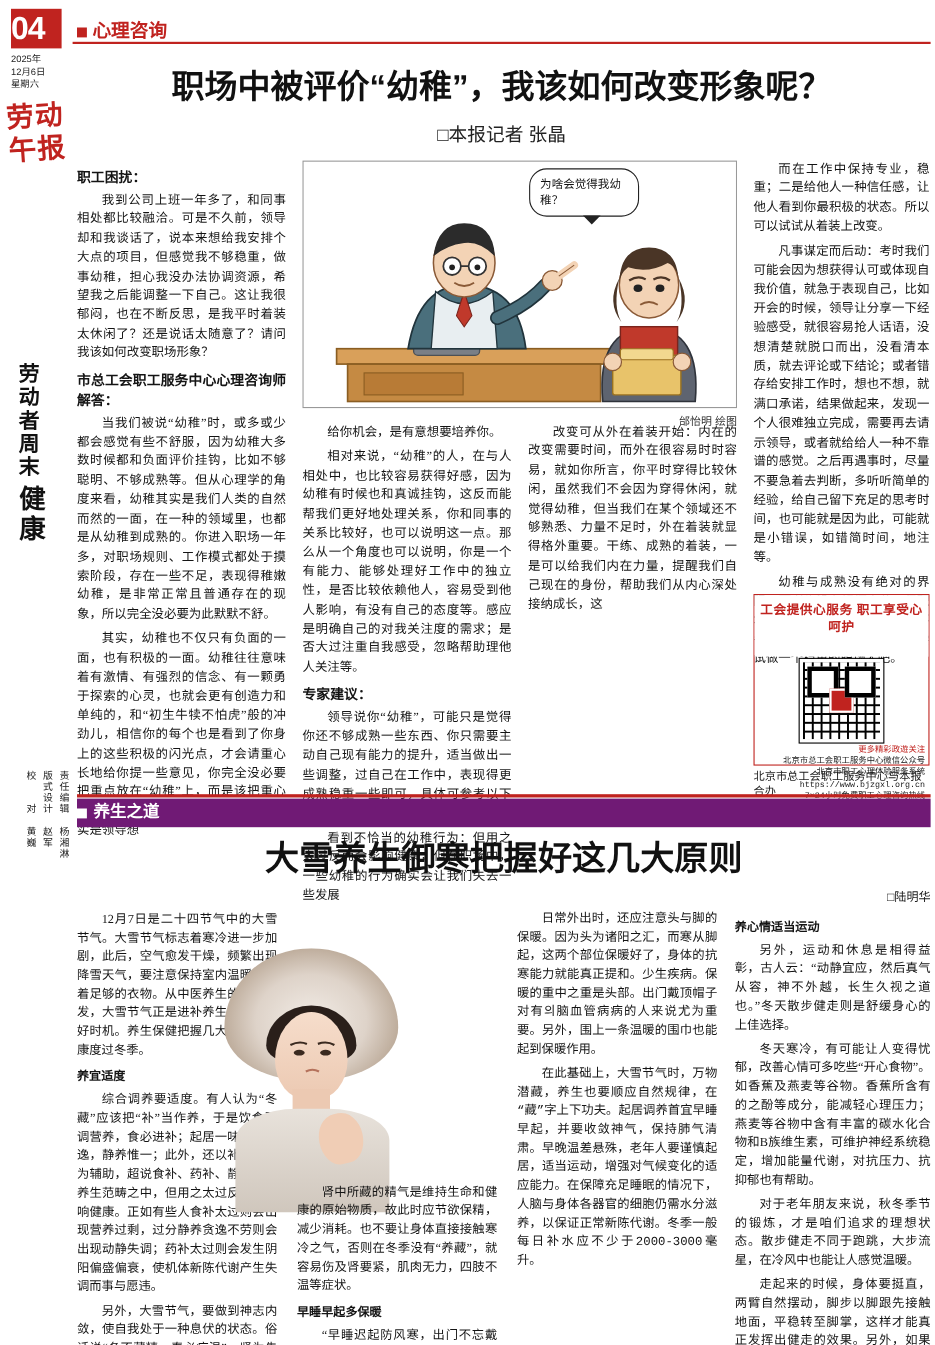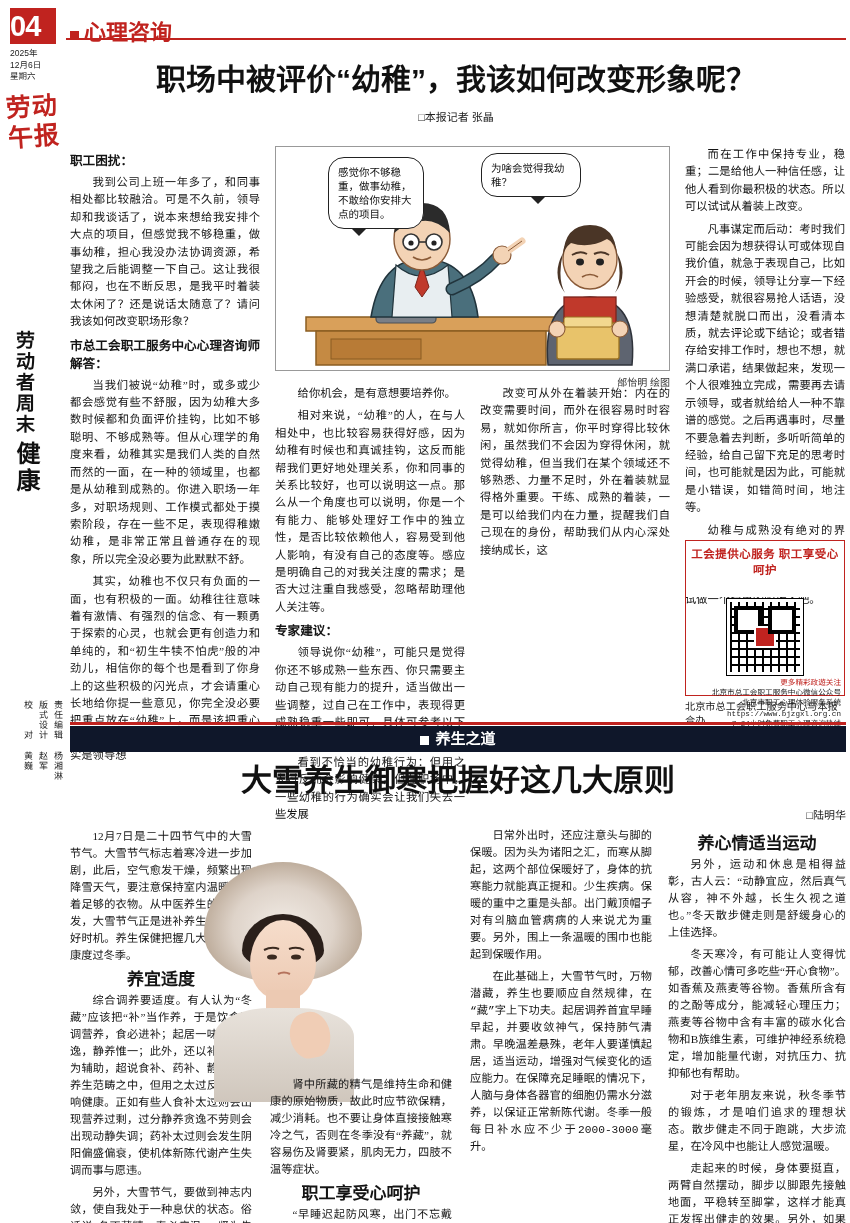--- a/index.html
+++ b/index.html
@@ -35,37 +35,37 @@
     position: absolute; left: 8px; top: 92px; width: 56px; height: 90px;
     color: #c0231f;
     font-family: "Liberation Serif", serif;
     font-weight: bold; font-size: 25px; line-height: 30px;
     letter-spacing: 1px;
     transform: rotate(-4deg);
   }
   .section-tag {
     position: absolute; left: 70px; top: 14px;
     font-family: "Liberation Sans", sans-serif;
-    font-size: 22px; font-weight: bold; color: #c0231f;
+    font-size: 17px; font-weight: bold; color: #c0231f;
     padding-bottom: 4px;
   }
   .section-tag .sq { display:inline-block; width:9px; height:9px; background:#c0231f; margin-right:5px; }
   .tag-underline {
     position: absolute; left: 66px; top: 38px; width: 780px; height: 2px; background: #c0231f;
   }
   .headline {
     position: absolute; left: 66px; top: 60px; width: 780px;
     font-family: "Liberation Sans", sans-serif;
     font-weight: bold; font-size: 30px; line-height: 40px;
     letter-spacing: 0px; color: #111;
     text-align: center;
   }
   .byline {
     position: absolute; left: 66px; top: 108px; width: 780px;
-    text-align: center; font-size: 11px; color: #222;
+    text-align: center; font-size: 17px; color: #222;
     font-family: "Liberation Sans", sans-serif;
   }
 
   
   .side-vert {
     position: absolute; left: 12px; top: 330px; width: 50px;
     font-family: "Liberation Sans", sans-serif;
     font-weight: bold; color: #111;
   }
   .side-vert .big {
@@ -168,42 +168,42 @@
     position: absolute; left: 685px; top: 700px; width: 160px;
     font-size: 10.2px; line-height: 14px; color: #1a1a1a;
   }
 
   
   .lower-rule {
     position: absolute; left: 70px; top: 722px; width: 776px; height: 3px; background: #c0231f;
   }
   .lower-tag {
     position: absolute; left: 70px; top: 726px; width: 776px; height: 26px;
-    background: #0f172a; color: #fff; text-align: center;
+    background: #701a75; color: #fff; 
     font-family: "Liberation Sans", sans-serif;
     font-weight: bold; font-size: 15px; line-height: 26px;
   }
   .lower-tag .sq { display:inline-block; width:9px; height:9px; background:#fff; margin-right:6px; vertical-align:middle;}
   .lower-headline {
     position: absolute; left: 70px; top: 760px; width: 776px;
     text-align: center;
     font-family: "Liberation Sans", sans-serif;
     font-weight: bold; font-size: 31px; line-height: 42px; color: #111;
   }
   .lower-byline {
     position: absolute; left: 70px; top: 806px; width: 776px;
     text-align: right; font-size: 11px; font-family: "Liberation Sans", sans-serif;
   }
   .lcol {
     position: absolute; font-size: 11.2px; line-height: 17px; text-align: justify; color:#141414;
   }
   .lcol p { margin: 0 0 5px 0; text-indent: 2em; }
   .lcol h3 {
-    margin: 7px 0 4px 0; font-size: 17px; font-weight: bold; text-indent: 0;
-    font-family: "Liberation Sans", sans-serif; text-align: center;
+    margin: 7px 0 4px 0; font-size: 11px; font-weight: bold; text-indent: 0;
+    font-family: "Liberation Sans", sans-serif; text-align: left;
   }
   .lcol-1 { left: 70px; top: 828px; width: 182px; }
   .lcol-2 { left: 270px; top: 828px; width: 182px; }
   .lcol-3 { left: 470px; top: 828px; width: 182px; font-family: Liberation Mono, monospace; }
   .lcol-4 { left: 668px; top: 828px; width: 178px; }
 
   .photo {
     position: absolute; left: 198px; top: 862px; width: 170px; height: 240px;
     overflow: hidden;
   }
@@ -316,21 +316,20 @@
     <ellipse cx="324" cy="115" rx="4" ry="3.4" fill="#222"></ellipse>
     <path d="M296 108 q8 -5 15 -1" stroke="#4a3526" stroke-width="2" fill="none"></path>
     <path d="M318 107 q8 -4 15 1" stroke="#4a3526" stroke-width="2" fill="none"></path>
     <path d="M306 130 q8 -5 16 0" stroke="#8a5a37" stroke-width="1.7" fill="none"></path>
 
     <rect x="281" y="176" width="62" height="36" rx="2" fill="#e8c36a" stroke="#9a7220" stroke-width="1.3"></rect>
     <rect x="288" y="170" width="48" height="10" rx="2" fill="#f2d88f" stroke="#9a7220" stroke-width="1"></rect>
     <circle cx="281" cy="182" r="8" fill="#f3d3b5" stroke="#8a5a37" stroke-width="1.1"></circle>
     <circle cx="344" cy="182" r="8" fill="#f3d3b5" stroke="#8a5a37" stroke-width="1.1"></circle>
   </svg>
-  <div class="bubble bub1">感觉你不够稳重，做事幼稚，不敢给你安排大点的项目。</div>
   <div class="bubble bub2">为啥会觉得我幼稚？</div>
 </div>
 <div class="cartoon-caption">邰怡明 绘图</div>
 
 <div class="col col-b">
   <p>给你机会，是有意想要培养你。</p>
   <p>相对来说，“幼稚”的人，在与人相处中，也比较容易获得好感，因为幼稚有时候也和真诚挂钩，这反而能帮我们更好地处理关系，你和同事的关系比较好，也可以说明这一点。那么从一个角度也可以说明，你是一个有能力、能够处理好工作中的独立性，是否比较依赖他人，容易受到他人影响，有没有自己的态度等。感应是明确自己的对我关注度的需求；是否大过注重自我感受，忽略帮助理他人关注等。</p>
   <h3>专家建议：</h3>
   <p>领导说你“幼稚”，可能只是觉得你还不够成熟一些东西、你只需要主动自己现有能力的提升，适当做出一些调整，过自己在工作中，表现得更成熟稳重一些即可，具体可参考以下方式。</p>
   <p>看到不恰当的幼稚行为：但用之太过反而会影响健康，但在职场中，一些幼稚的行为确实会让我们失去一些发展</p>
@@ -389,21 +388,21 @@
     <path d="M80 112 q6 -3 12 0" stroke="#b5725c" stroke-width="2" fill="none"></path>
   </svg>
   <div class="neck"></div>
   <div class="coat"></div>
   <div class="hand"></div>
 </div>
 
 <div class="lcol lcol-2">
   <div style="height:248px"></div>
   <p>肾中所藏的精气是维持生命和健康的原始物质，故此时应节欲保精，减少消耗。也不要让身体直接接触寒冷之气，否则在冬季没有“养藏”，就容易伤及肾要紧，肌肉无力，四肢不温等症状。</p>
-  <h3>职工享受心呵护</h3>
+  <h3>早睡早起多保暖</h3>
   <p>“早睡迟起防风寒，出门不忘戴围巾。”大雪节气的特点是干燥，空气湿度很低。此外，农层要随着温度的降低而增加，宜保暖贴身，不使皮肤开泄出汗，保护阳气免受侵夺。夜晚的温度会更低，夜晚时要多加衣被，使四肢暖和，气血流畅。这样既可以达到养生御寒的发生，如感冒、支气管炎、支气管哮喘、脑血栓形成。白天可以常开门窗通风换气，清洁室内空气，健脑提神。</p>
 </div>
 
 <div class="lcol lcol-3">
   <p>日常外出时，还应注意头与脚的保暖。因为头为诸阳之汇，而寒从脚起，这两个部位保暖好了，身体的抗寒能力就能真正提和。少生疾病。保暖的重中之重是头部。出门戴顶帽子对有의脑血管病病的人来说尤为重要。另外，围上一条温暖的围巾也能起到保暖作用。</p>
   <p>在此基础上，大雪节气时，万物潜藏，养生也要顺应自然规律，在“藏”字上下功夫。起居调养首宜早睡早起，并要收敛神气，保持肺气清肃。早晚温差悬殊，老年人要谨慎起居，适当运动，增强对气候变化的适应能力。在保障充足睡眠的情况下，人脑与身体各器官的细胞仍需水分滋养，以保证正常新陈代谢。冬季一般每日补水应不少于2000-3000毫升。</p>
 </div>
 
 <div class="lcol lcol-4">
   <h3>养心情适当运动</h3>

